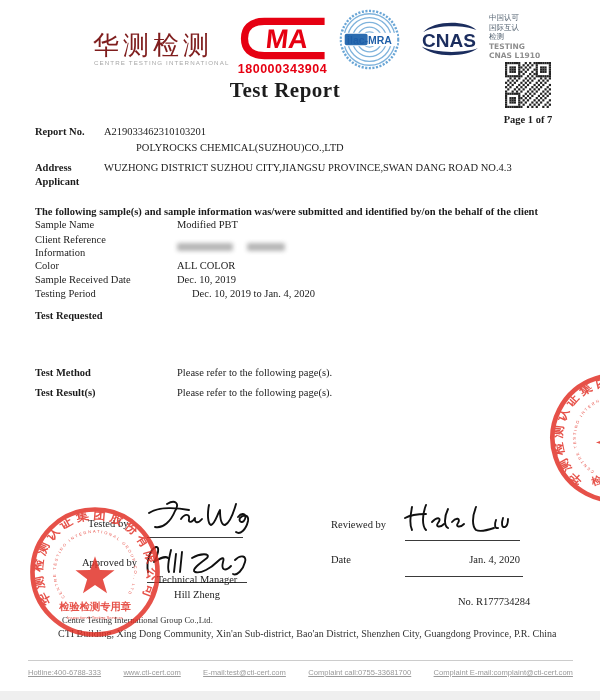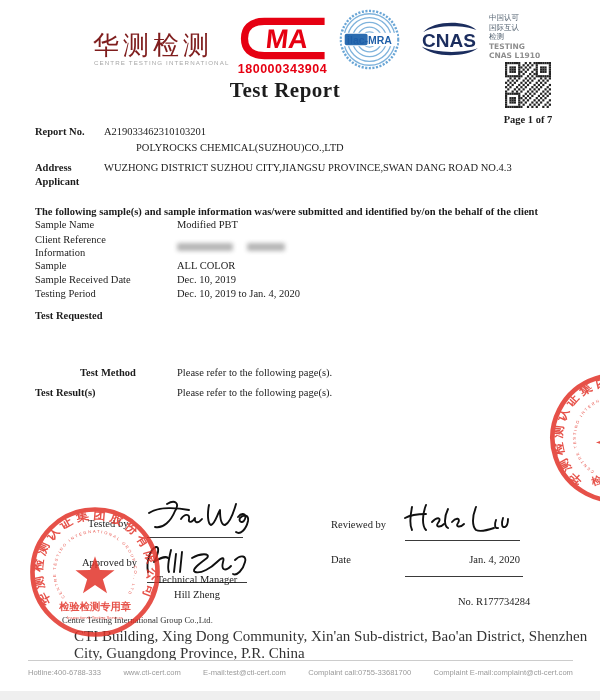--- a/index.html
+++ b/index.html
@@ -338,32 +338,32 @@
 
   <div class="abs val" style="left:35px;top:219px;">Sample Name</div>
   <div class="abs val" style="left:177px;top:219px;">Modified PBT</div>
 
   <div class="abs val" style="left:35px;top:233px;width:112px;line-height:13px;">Client Reference Information</div>
   <div class="abs" style="left:177px;top:237px;">
     <span class="redact" style="width:56px;"></span>
     <span class="redact" style="width:38px;margin-left:10px;"></span>
   </div>
 
-  <div class="abs val" style="left:35px;top:260px;">Sample</div>
+  <div class="abs val" style="left:35px;top:260px;">Color</div>
   <div class="abs val" style="left:177px;top:260px;">ALL COLOR</div>
 
   <div class="abs val" style="left:35px;top:274px;">Sample Received Date</div>
   <div class="abs val" style="left:177px;top:274px;">Dec. 10, 2019</div>
 
   <div class="abs val" style="left:35px;top:288px;">Testing Period</div>
-  <div class="abs val" style="left:177px;top:288px;">Dec. 10, 2019 to Jan. 4, 2020</div>
+  <div class="abs val" style="left:192px;top:288px;">Dec. 10, 2019 to Jan. 4, 2020</div>
 
   <div class="abs lbl" style="left:35px;top:310px;">Test Requested</div>
 
-  <div class="abs lbl" style="left:35px;top:367px;margin-left:45px;">Test Method</div>
+  <div class="abs lbl" style="left:35px;top:367px;">Test Method</div>
   <div class="abs val" style="left:177px;top:367px;">Please refer to the following page(s).</div>
 
   <div class="abs lbl" style="left:35px;top:387px;">Test Result(s)</div>
   <div class="abs val" style="left:177px;top:387px;">Please refer to the following page(s).</div>
 
   <div class="abs val" style="left:88px;top:518px;">Tested by</div>
   <div class="abs val" style="left:82px;top:557px;">Approved by</div>
 
   <div class="abs sig" style="left:145px;top:496px;">
     <svg width="108" height="42" viewBox="0 0 108 42">
@@ -407,21 +407,21 @@
   </div>
   <div class="sig-line" style="left:405px;top:540px;width:115px;"></div>
 
   <div class="abs val" style="left:331px;top:554px;">Date</div>
   <div class="abs val" style="left:405px;top:554px;width:115px;text-align:right;">Jan. 4, 2020</div>
   <div class="sig-line" style="left:405px;top:576px;width:118px;"></div>
 
   <div class="abs val" style="left:458px;top:596px;">No.  R177734284</div>
 
   <div class="abs small-co" style="left:62px;top:615px;">Centre Testing International Group Co.,Ltd.</div>
-  <div class="abs small-co" style="left:74px;top:628px;font-size:15px;">CTI Building, Xing Dong Community, Xin'an Sub-district, Bao'an District, Shenzhen City, Guangdong Province, P.R. China</div>
+  <div class="abs small-co" style="left:58px;top:628px;font-size:10px;">CTI Building, Xing Dong Community, Xin'an Sub-district, Bao'an District, Shenzhen City, Guangdong Province, P.R. China</div>
 
   <svg class="abs stamp" style="left:25px;top:502px;" width="140" height="140" viewBox="0 0 150 150">
     <circle cx="75" cy="75" r="67" fill="none" stroke="#e23127" stroke-width="5"></circle>
     <path id="sealRingA" d="M 28.3,107.7 A 57,57 0 1 1 121.7,107.7" fill="none"></path>
     <text font-size="13.5" font-weight="bold" fill="#e23127" font-family="DejaVu Sans, sans-serif">
       <textPath href="#sealRingA" textLength="240">华测检测认证集团股份有限公司</textPath>
     </text>
     <path id="sealRingB" d="M 42.8,102 A 42,42 0 1 1 107.2,102" fill="none"></path>
     <text font-size="4.3" fill="#e23127" font-family="Liberation Sans, sans-serif">
       <textPath href="#sealRingB" textLength="185">CENTRE TESTING INTERNATIONAL GROUP CO., LTD</textPath>
@@ -440,21 +440,21 @@
     <path id="sealRingD" d="M 42.8,102 A 42,42 0 1 1 107.2,102" fill="none"></path>
     <text font-size="4.3" fill="#e23127" font-family="Liberation Sans, sans-serif">
       <textPath href="#sealRingD" textLength="185">CENTRE TESTING INTERNATIONAL GROUP CO., LTD</textPath>
     </text>
     <polygon points="75,58 80.2,72.9 95.9,73.2 83.4,82.7 87.9,97.8 75,88.8 62.1,97.8 66.6,82.7 54.1,73.2 69.8,72.9" fill="#e23127"></polygon>
     <text x="75" y="116" text-anchor="middle" font-size="11" font-weight="bold" fill="#e23127" font-family="DejaVu Sans, sans-serif">检验检测专用章</text>
     <text x="75" y="125" text-anchor="middle" font-size="4.6" fill="#e23127" font-family="Liberation Sans, sans-serif">Inspection &amp; Testing Services</text>
   </svg>
 
   <div class="divider" style="left:28px;top:660px;width:545px;"></div>
-  <div class="abs footer-row" style="left:28px;top:668px;width:545px;">
+  <div class="abs footer-row" style="left:28px;top:668px;width:545px;text-decoration:underline;">
     <span>Hotline:400-6788-333</span>
     <span>www.cti-cert.com</span>
     <span>E-mail:test@cti-cert.com</span>
     <span>Complaint call:0755-33681700</span>
     <span>Complaint E-mail:complaint@cti-cert.com</span>
   </div>
   <div class="bottom-band"></div>
 
 </div>
 

